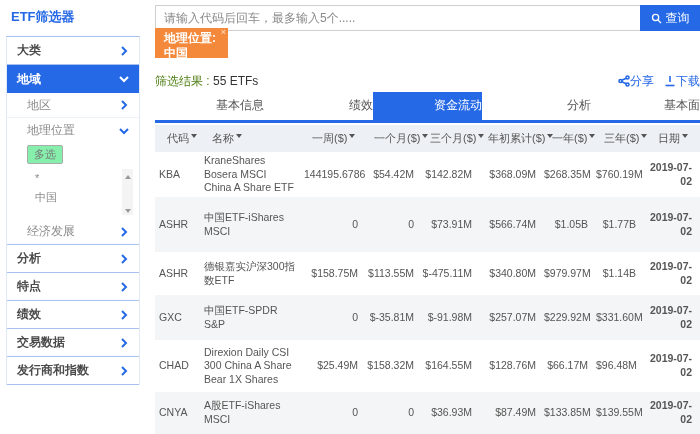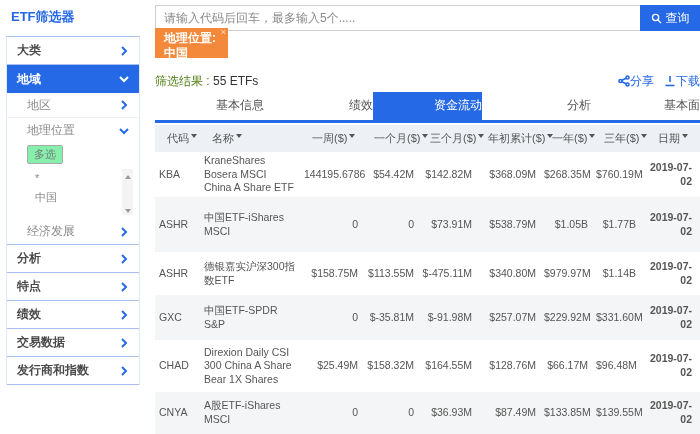--- a/index.html
+++ b/index.html
@@ -253,21 +253,21 @@
           <td>$268.35M</td>
           <td>$760.19M</td>
           <td class="date">2019-07-02</td>
         </tr>
         <tr class="h55 alt">
           <td class="l">ASHR</td>
           <td class="l">中国ETF-iShares MSCI</td>
           <td>0</td>
           <td>0</td>
           <td>$73.91M</td>
-          <td>$538.79M</td>
+          <td>$566.74M</td>
           <td>$1.05B</td>
           <td>$1.77B</td>
           <td class="date">2019-07-02</td>
         </tr>
         <tr class="h43">
           <td class="l">ASHR</td>
           <td class="l">德银嘉实沪深300指数ETF</td>
           <td>$158.75M</td>
           <td>$113.55M</td>
           <td>$-475.11M</td>

